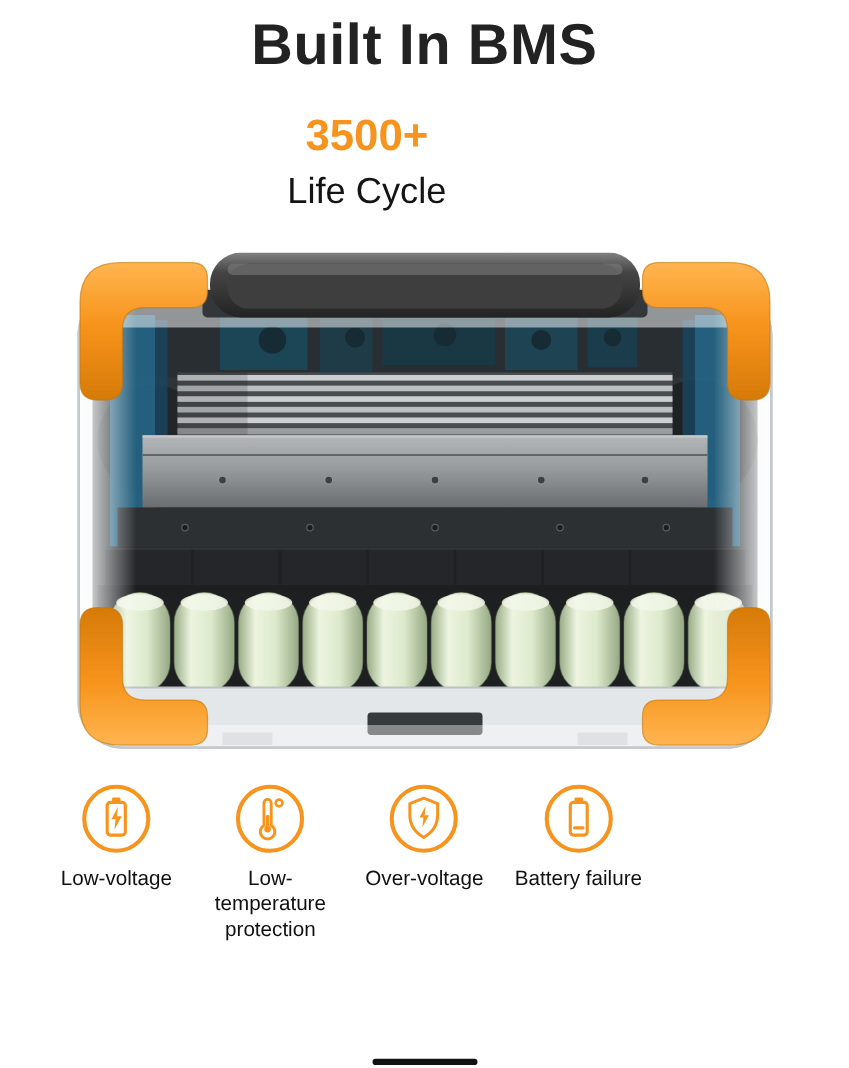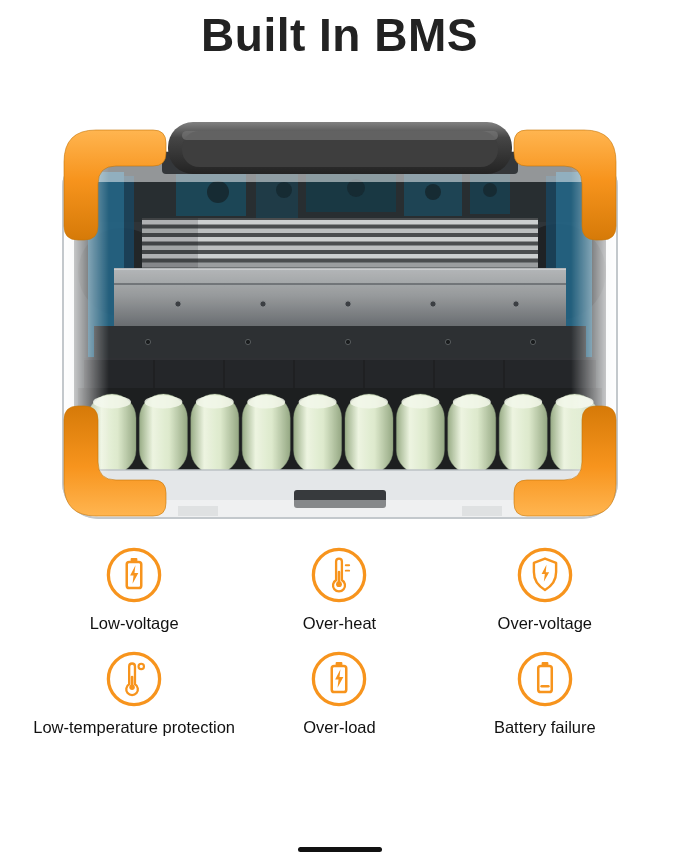--- a/index.html
+++ b/index.html
@@ -39,21 +39,21 @@
     font-weight:400;
     margin-top:8px;
   }
   .product{
     display:flex;
     justify-content:center;
     margin-top:32px;
   }
   .features{
     display:grid;
-    grid-template-columns:repeat(3,1fr);
+    grid-template-columns:repeat(5,1fr);
     row-gap:16px;
     padding:0 6px;
     margin-top:22px;
   }
   .feature{
     display:flex;
     flex-direction:column;
     align-items:center;
   }
   .feature svg.badge{width:58px;height:58px;display:block;}
@@ -76,20 +76,24 @@
   .badge .ln{stroke:#F7941D;stroke-linecap:round;fill:none;}
 </style>
 </head>
 <body>
 
 <div class="page">
 
   <div class="title">Built In BMS</div>
 
   <div class="stats">
+    <div class="stat">
+      <div class="stat-value">3500+</div>
+      <div class="stat-label">Life Cycle</div>
+    </div>
     <div class="stat">
     </div>
   </div>
 
   <div class="product">
     <svg width="564" height="402" viewBox="0 0 564 402">
       <defs>
         <clipPath id="bodyClip">
             <rect x="5" y="30" width="554" height="366" rx="36"></rect>
           </clipPath>
@@ -256,62 +260,42 @@
       <svg class="badge" viewBox="0 0 60 60">
         <circle cx="30" cy="30" r="26.5" class="ln" stroke-width="3.4"></circle>
         <rect x="22.5" y="16.5" width="15" height="27" rx="2.5" class="ln" stroke-width="2.6"></rect>
         <rect x="26.5" y="12.5" width="7" height="4" rx="1" fill="#F7941D"></rect>
         <path d="M31.5 20 L26 30.5 H29.5 L28.5 39 L34.5 28 H30.5 Z" fill="#F7941D"></path>
       </svg>
       <div class="feature-label">Low-voltage</div>
     </div>
 
 
-    <div class="feature">
-      <svg class="badge" viewBox="0 0 60 60">
-        <circle cx="30" cy="30" r="26.5" class="ln" stroke-width="3.4"></circle>
-        <path d="M27 16 a3 3 0 0 1 6 0 v19.3 a6.2 6.2 0 1 1 -6 0 Z" class="ln" stroke-width="2.4" stroke-linejoin="round"></path>
-        <line x1="30" y1="27" x2="30" y2="39" class="ln" stroke-width="2.8"></line>
-        <circle cx="30" cy="39.5" r="3" fill="#F7941D"></circle>
-        <line x1="37" y1="20" x2="40.5" y2="20" class="ln" stroke-width="2"></line>
-        <line x1="37" y1="25.5" x2="40.5" y2="25.5" class="ln" stroke-width="2"></line>
-      </svg>
-      <div class="feature-label">Over-heat</div>
-    </div>
-
-    <div class="feature">
-      <svg class="badge" viewBox="0 0 60 60">
-        <circle cx="30" cy="30" r="26.5" class="ln" stroke-width="3.4"></circle>
-        <path d="M30 13 L41.5 17.5 V27 C41.5 35.5 36.9 41.6 30 45.5 C23.1 41.6 18.5 35.5 18.5 27 V17.5 Z" class="ln" stroke-width="2.5" stroke-linejoin="round"></path>
-        <path d="M31.5 19.5 L26.5 29 H29.8 L28.8 37 L34.3 27.2 H30.8 Z" fill="#F7941D"></path>
-      </svg>
-      <div class="feature-label">Over-voltage</div>
-    </div>
 
     <div class="feature">
       <svg class="badge" viewBox="0 0 60 60">
         <circle cx="30" cy="30" r="26.5" class="ln" stroke-width="3.4"></circle>
         <path d="M25 17 a3 3 0 0 1 6 0 v18.5 a6 6 0 1 1 -6 0 Z" class="ln" stroke-width="2.4" stroke-linejoin="round"></path>
         <line x1="28" y1="28" x2="28" y2="38" class="ln" stroke-width="2.8"></line>
         <circle cx="28" cy="38.5" r="2.8" fill="#F7941D"></circle>
         <circle cx="37.5" cy="17" r="2.8" class="ln" stroke-width="2.2"></circle>
       </svg>
       <div class="feature-label">Low-temperature protection</div>
     </div>
 
-
     <div class="feature">
       <svg class="badge" viewBox="0 0 60 60">
         <circle cx="30" cy="30" r="26.5" class="ln" stroke-width="3.4"></circle>
-        <rect x="22.5" y="16.5" width="15" height="27" rx="2.5" class="ln" stroke-width="2.6"></rect>
-        <rect x="26.5" y="12.5" width="7" height="4" rx="1" fill="#F7941D"></rect>
-        <path d="M31.5 20 L26 30.5 H29.5 L28.5 39 L34.5 28 H30.5 Z" fill="#F7941D"></path>
+        <path d="M30 13 L41.5 17.5 V27 C41.5 35.5 36.9 41.6 30 45.5 C23.1 41.6 18.5 35.5 18.5 27 V17.5 Z" class="ln" stroke-width="2.5" stroke-linejoin="round"></path>
+        <path d="M31.5 19.5 L26.5 29 H29.8 L28.8 37 L34.3 27.2 H30.8 Z" fill="#F7941D"></path>
       </svg>
-      <div class="feature-label">Over-load</div>
-    </div>
+      <div class="feature-label">Over-voltage</div>
+    </div>
+
+
 
     <div class="feature">
       <svg class="badge" viewBox="0 0 60 60">
         <circle cx="30" cy="30" r="26.5" class="ln" stroke-width="3.4"></circle>
         <rect x="23" y="16.5" width="14" height="27" rx="2.5" class="ln" stroke-width="2.6"></rect>
         <rect x="26.5" y="12.5" width="7" height="4" rx="1" fill="#F7941D"></rect>
         <line x1="26.5" y1="37.5" x2="33.5" y2="37.5" class="ln" stroke-width="2.6"></line>
       </svg>
       <div class="feature-label">Battery failure</div>
     </div>

